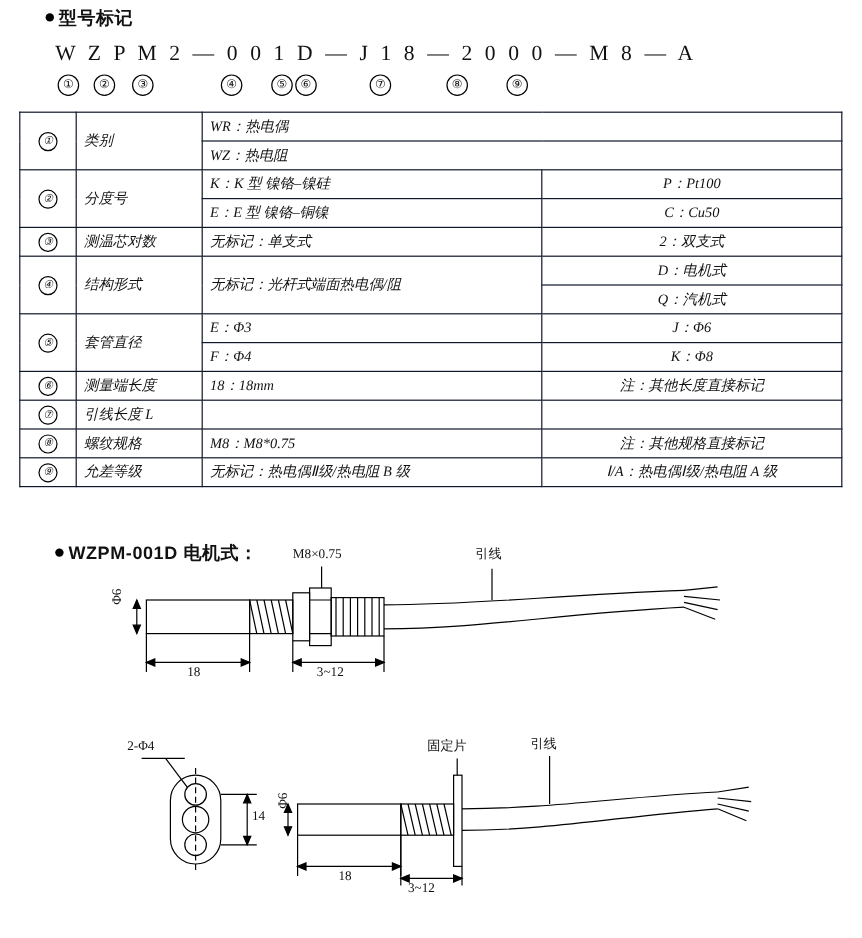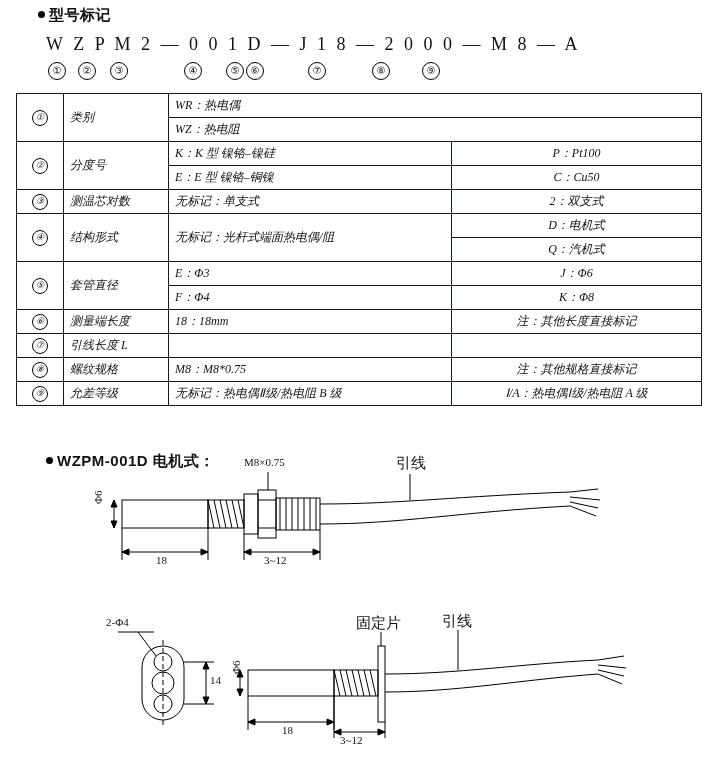--- a/index.html
+++ b/index.html
@@ -85,21 +85,21 @@
   td.c2{width:auto;text-align:center;}
 
   
   .draw{position:absolute;}
   .lbl{
     position:absolute;
     font-size:11px;
     font-family:"Liberation Serif", serif;
     white-space:nowrap;
   }
-  .lbl-cn{font-family:"Liberation Sans", sans-serif;font-size:15px;}
+  .lbl-cn{font-family:"Liberation Sans", sans-serif;font-size:11px;}
   svg{display:block;}
 </style>
 </head>
 <body>
 
 <div class="page">
 
   <div class="sec-title" style="left:38px;top:6px;">
     <span class="bullet"></span><span>型号标记</span>
   </div>

